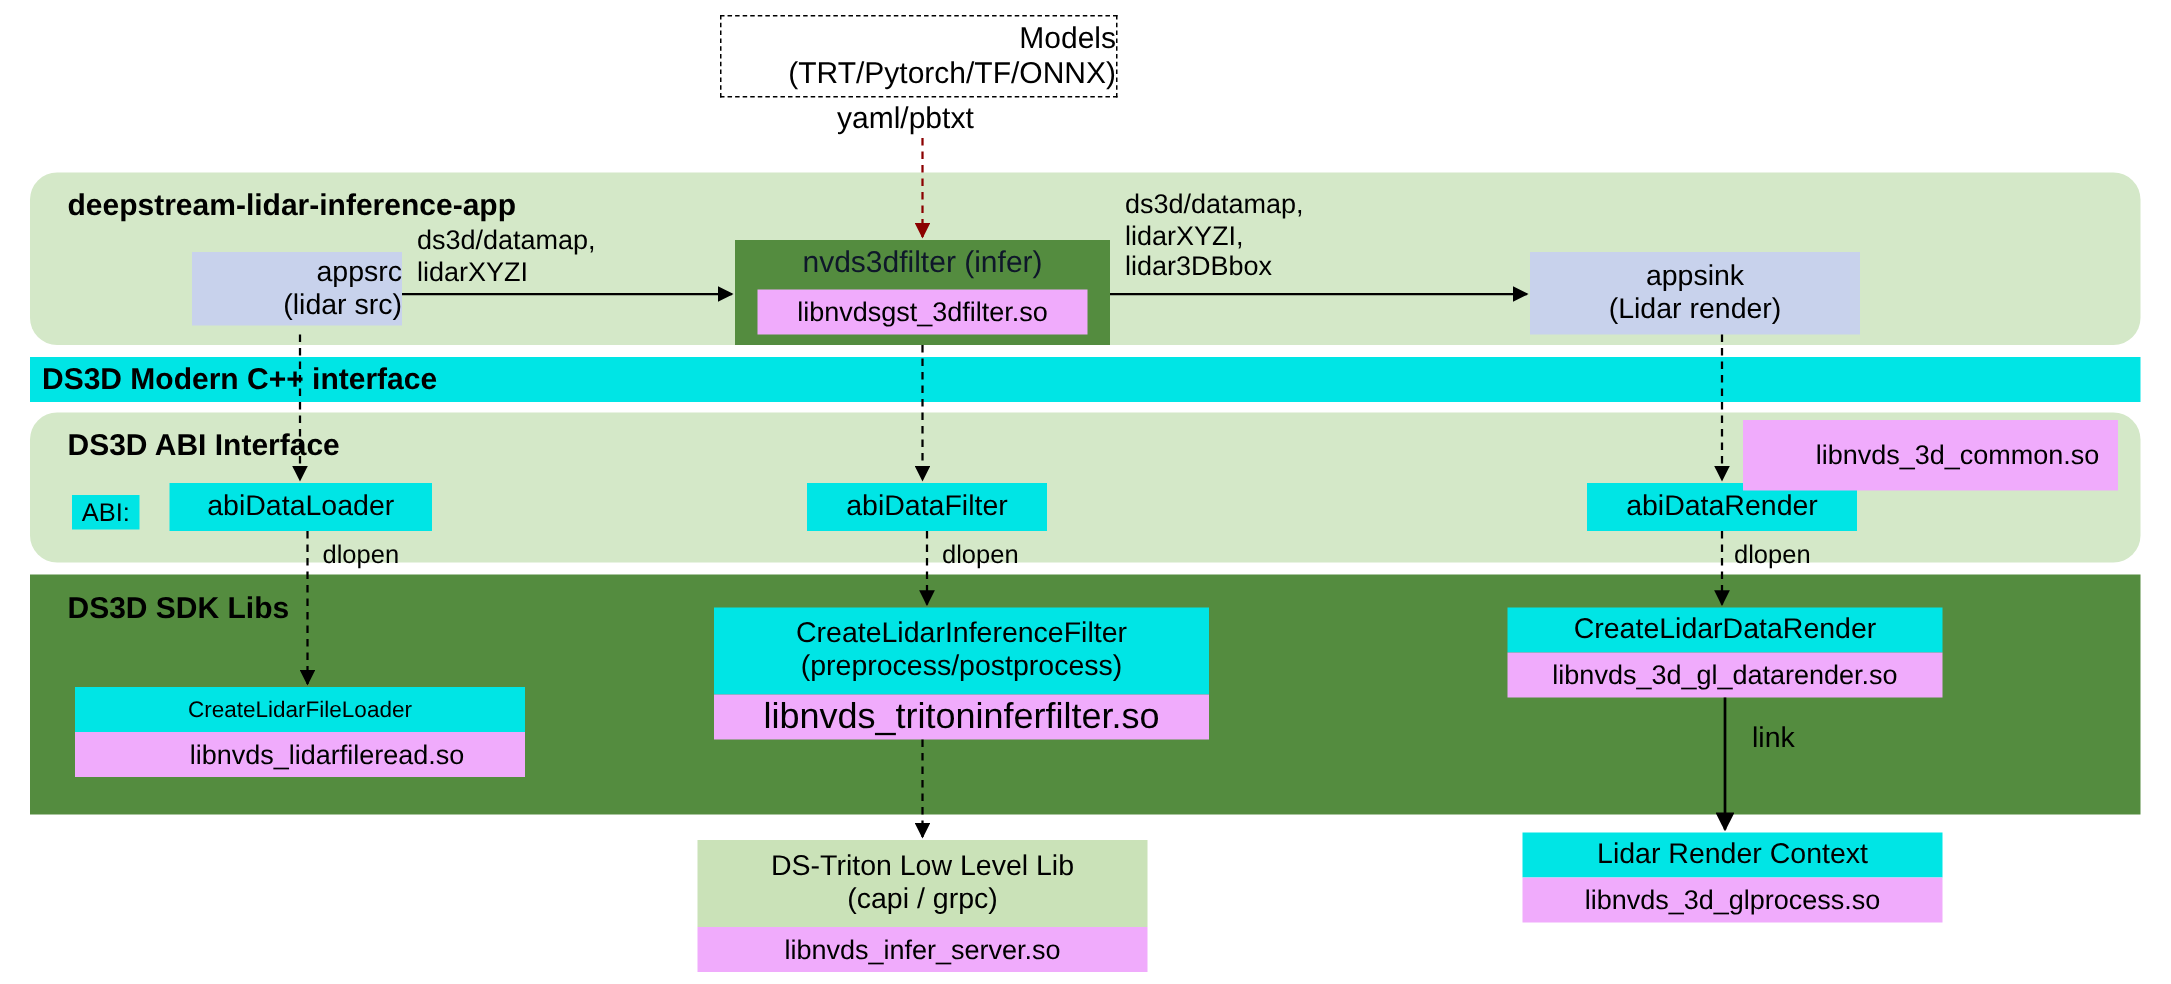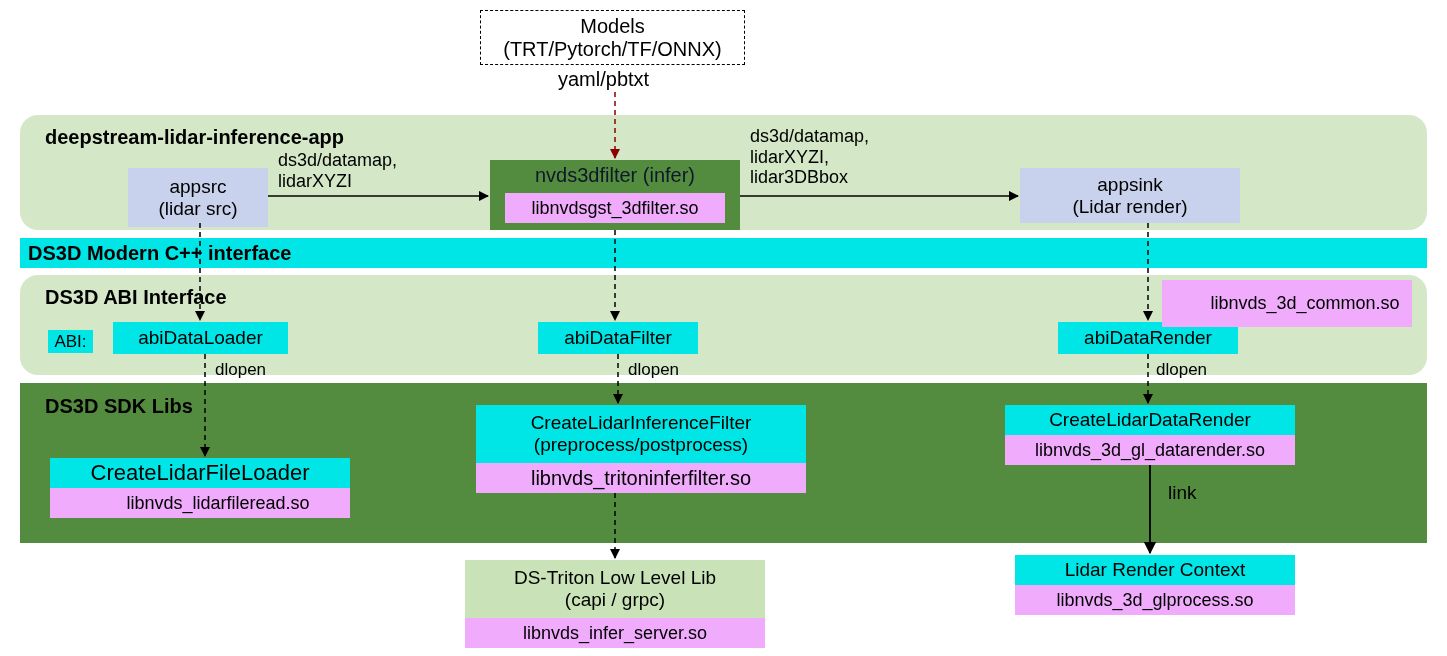--- a/index.html
+++ b/index.html
@@ -7,21 +7,21 @@
     margin: 0;
     padding: 0;
     font-family: Arial, Helvetica, sans-serif;
     width: 1447px;
     height: 656px;
     position: relative;
     background: #fff;
     color: #000;
   }
   .box { position: absolute; text-align: center; display: flex; flex-direction: column; justify-content: center; align-items: center; }
-  .dashed-box { border: 1px dashed #000; }
+  .dashed-box { border: 1px dashed #000; align-items: flex-end; }
   .light-green { background: #d4e8c8; }
   .dark-green  { background: #548c3f; }
   .mid-green   { background: #cae2b8; }
   .cyan        { background: #00e5e5; }
   .blue        { background: #c8d2ec; }
   .beige       { background: #f0abfc; }
   .band {
     position: absolute;
     left: 20px;
     width: 1407px;
@@ -56,21 +56,21 @@
 <div class="band-hdr" style="top:242px; left:28px;">DS3D Modern C++ interface</div>
 <div class="band-hdr" style="top:286px; left:45px;">DS3D ABI  Interface</div>
 <div class="band-hdr" style="top:395px; left:45px; color:#000;">DS3D SDK Libs</div>
 
 <div class="box dashed-box" style="top:10px; left:480px; width:265px; height:55px; font-size:20px;">
   <div>Models</div>
   <div>(TRT/Pytorch/TF/ONNX)</div>
 </div>
 <div class="txt" style="top:68px; left:558px; font-size:20px;">yaml/pbtxt</div>
 
-<div class="box blue" style="top:168px; left:128px; width:140px; height:59px; font-size:19px;">
+<div class="box blue" style="top:168px; left:128px; width:140px; height:49px; font-size:19px;align-items:flex-end;">
   <div>appsrc</div>
   <div>(lidar src)</div>
 </div>
 
 <div class="txt" style="top:150px; left:278px;">
   <div>ds3d/datamap,</div>
   <div>lidarXYZI</div>
 </div>
 
 <div class="box dark-green" style="top:160px; left:490px; width:250px; height:70px; justify-content:flex-start; padding-top:4px;">
@@ -93,30 +93,30 @@
 <div class="box cyan" style="top:322px; left:113px; width:175px; height:32px; font-size:19px;">abiDataLoader</div>
 <div class="box cyan" style="top:322px; left:538px; width:160px; height:32px; font-size:19px;">abiDataFilter</div>
 <div class="box cyan" style="top:322px; left:1058px; width:180px; height:32px; font-size:19px;">abiDataRender</div>
 <div class="box beige" style="top:280px; left:1162px; width:250px; height:47px; font-size:18px;padding-left:36px;">libnvds_3d_common.so</div>
 
 <div class="txt lbl-small" style="top:360px; left:215px;">dlopen</div>
 <div class="txt lbl-small" style="top:360px; left:628px;">dlopen</div>
 <div class="txt lbl-small" style="top:360px; left:1156px;">dlopen</div>
 
 <div style="position:absolute; top:458px; left:50px; width:300px;">
-  <div class="box cyan" style="position:relative; width:300px; height:30px; font-size:22px;">CreateLidarFileLoader</div>
+  <div class="box cyan" style="position:relative; width:300px; height:30px; font-size:15px;">CreateLidarFileLoader</div>
   <div class="box beige" style="position:relative; width:300px; height:30px; font-size:18px;padding-left:36px;">libnvds_lidarfileread.so</div>
 </div>
 
 <div style="position:absolute; top:405px; left:476px; width:330px;">
   <div class="box cyan" style="position:relative; width:330px; height:58px; font-size:19px;">
     <div>CreateLidarInferenceFilter</div>
     <div>(preprocess/postprocess)</div>
   </div>
-  <div class="box beige" style="position:relative; width:330px; height:30px; font-size:20px;text-align:right;">libnvds_tritoninferfilter.so</div>
+  <div class="box beige" style="position:relative; width:330px; height:30px; font-size:24px;text-align:right;">libnvds_tritoninferfilter.so</div>
 </div>
 
 <div style="position:absolute; top:405px; left:1005px; width:290px;">
   <div class="box cyan" style="position:relative; width:290px; height:30px; font-size:19px;">CreateLidarDataRender</div>
   <div class="box beige" style="position:relative; width:290px; height:30px; font-size:18px;">libnvds_3d_gl_datarender.so</div>
 </div>
 
 <div class="txt" style="top:482px; left:1168px; font-size:19px;">link</div>
 
 <div style="position:absolute; top:560px; left:465px; width:300px;">

